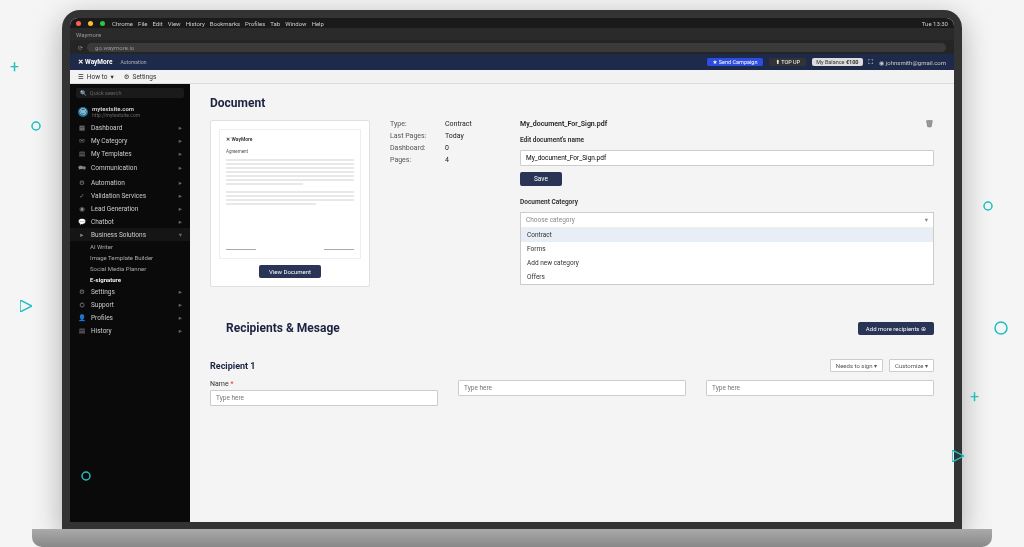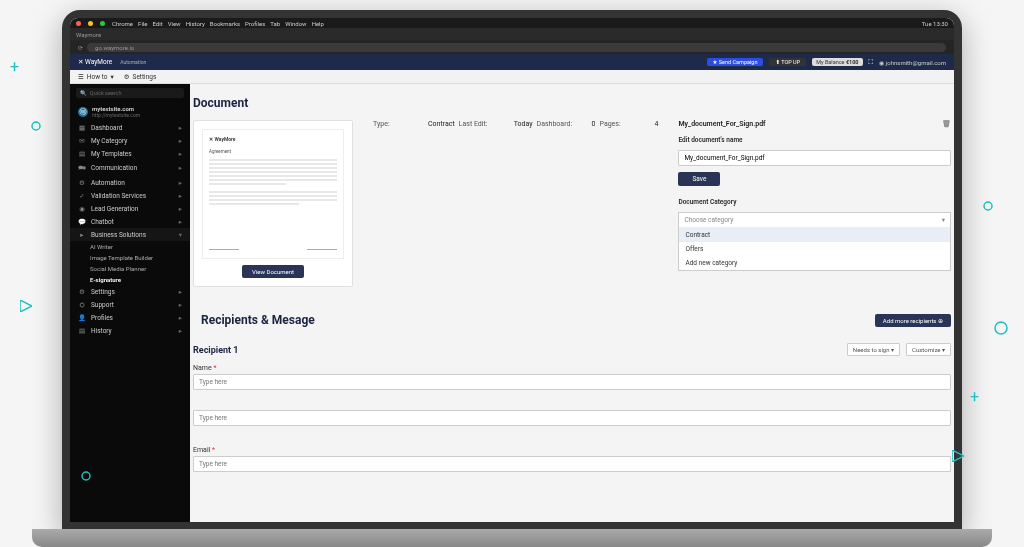--- a/index.html
+++ b/index.html
@@ -8,21 +8,21 @@
 .laptop-base{position:absolute;bottom:0;left:50%;transform:translateX(-50%);width:960px;height:18px;background:linear-gradient(#aaa,#888);border-radius:0 0 10px 10px}
 .screen{width:100%;height:100%;background:#fff;border-radius:8px 8px 0 0;overflow:hidden;display:flex;flex-direction:column;font-size:7px}
 .menubar{background:#1a1a1a;color:#ccc;display:flex;align-items:center;padding:0 6px;height:10px;gap:5px;font-size:6px}
 .menubar .dot{width:5px;height:5px;border-radius:50%;display:inline-block;margin-right:2px}
 .d-r{background:#ff5f56}.d-y{background:#ffbd2e}.d-g{background:#27c93f}
 .browser-bar{background:#2a2a2a;height:12px;display:flex;align-items:center;padding:0 6px;color:#999;font-size:6px;gap:6px}
 .addr-bar{background:#252525;height:14px;display:flex;align-items:center;padding:0 8px;color:#999;font-size:6px}
 .addr-bar .url{background:#3a3a3a;border-radius:8px;padding:1px 8px;flex:1;margin-left:4px}
 .platform-bar{background:#1e2a4a;height:16px;display:flex;align-items:center;padding:0 8px;color:#fff;font-size:6.5px;justify-content:space-between}
 .pb-left{display:flex;align-items:center;gap:8px}
-.pb-left .logo{font-weight:normal}
+.pb-left .logo{font-weight:bold}
 .pb-right{display:flex;align-items:center;gap:6px}
 .pb-btn{background:#2d4de0;border-radius:2px;padding:1px 6px;font-size:5.5px;color:#fff}
 .pb-btn.dark{background:#333}
 .pb-balance{background:#ddd;color:#333;border-radius:2px;padding:1px 4px;font-size:5.5px}
 .pb-user{color:#ccc;font-size:6px}
 .subheader{background:#f2f2f2;border-bottom:1px solid #ddd;height:14px;display:flex;align-items:center;padding:0 8px;gap:10px;font-size:6.5px;color:#333}
 .sh-item{display:flex;align-items:center;gap:3px}
 .breadcrumb{background:#0f1420;height:14px;display:flex;align-items:center;padding:0 8px;font-size:6.5px;color:#fff}
 .bc-tag{background:#2d4de0;padding:1px 8px;border-radius:2px}
 .main{flex:1;display:flex;overflow:hidden}
@@ -30,52 +30,52 @@
 .sb-search{background:#1a1a1a;margin:0 6px 4px;padding:2px 4px;border-radius:2px;color:#666;font-size:5.5px;display:flex;align-items:center;gap:3px}
 .sb-site{padding:3px 8px;display:flex;align-items:center;gap:4px;font-size:6px}
 .sb-site .wp{width:10px;height:10px;background:#21759b;border-radius:50%;display:flex;align-items:center;justify-content:center;color:#fff;font-size:7px}
 .sb-site .meta{display:flex;flex-direction:column}
 .sb-site .sub{color:#666;font-size:5px}
 .sb-item{padding:2.5px 8px;display:flex;align-items:center;gap:5px;cursor:pointer}
 .sb-item .ico{width:8px;text-align:center;color:#888}
 .sb-item.expanded{background:#151515}
 .sb-sub{padding:2px 8px 2px 20px;font-size:6px;color:#aaa}
 .sb-sub.active{color:#fff;font-weight:600}
-.content{flex:1;background:#f4f4f4;padding:12px 3px;overflow-y:auto;color:#222}
+.content{flex:1;background:#f4f4f4;padding:12px 20px;overflow-y:auto;color:#222}
 .section-title{font-size:12px;font-weight:700;color:#1a2340;margin-bottom:10px}
 .doc-row{display:flex;gap:20px;align-items:flex-start}
 .doc-preview{width:160px;background:#fff;border:1px solid #e0e0e0;padding:8px;border-radius:2px}
 .doc-page{width:100%;height:130px;background:#fff;border:1px solid #eee;padding:6px;font-size:4px;color:#999;line-height:1.4;position:relative}
 .doc-page .ph-logo{font-size:5px;color:#333;font-weight:600;margin-bottom:6px}
 .doc-page .ph-line{height:2px;background:#e8e8e8;margin-bottom:2px}
 .doc-page .sig{position:absolute;bottom:8px;left:6px;right:6px;display:flex;justify-content:space-between}
 .doc-page .sig span{width:30px;height:1px;border-bottom:1px solid #aaa}
 .view-btn{background:#2a3456;color:#fff;border:none;padding:3px 10px;font-size:6px;border-radius:2px;margin-top:6px;display:block;margin-left:auto;margin-right:auto}
-.meta-col{display:flex;flex-direction:row;gap:4px;font-size:7px;min-width:110px}
+.meta-col{display:flex;flex-direction:column;gap:4px;font-size:7px;min-width:110px}
 .meta-col .row{display:flex}
 .meta-col .lbl{color:#555;width:55px}
 .meta-col .val{color:#222}
 .right-col{flex:1;display:flex;flex-direction:column;gap:6px;font-size:7px}
 .fn-row{display:flex;justify-content:space-between;align-items:center;font-weight:600}
 .trash{color:#888;cursor:pointer}
 .field-label{font-weight:600;font-size:6.5px;color:#2a2a2a;margin-top:2px}
 .text-input{border:1px solid #ccc;background:#fff;padding:3px 5px;font-size:6.5px;width:100%;border-radius:1px}
 .save-btn{background:#2a3456;color:#fff;border:none;padding:3px 14px;font-size:6.5px;border-radius:2px;width:fit-content}
 .dropdown{border:1px solid #ccc;background:#fff;font-size:6.5px;position:relative}
 .dd-sel{padding:3px 5px;color:#888;display:flex;justify-content:space-between;align-items:center}
 .dd-list{border-top:1px solid #eee}
 .dd-opt{padding:3px 6px;color:#333}
 .dd-opt.hl{background:#e8eef5}
 .recip-header{display:flex;justify-content:space-between;align-items:center;margin-top:18px}
 .add-recip-btn{background:#2a3456;color:#fff;border:none;padding:3px 8px;font-size:6px;border-radius:2px}
 .recip-sub{display:flex;justify-content:space-between;align-items:center;margin-top:8px}
 .recip-sub h3{font-size:9px;color:#1a2340;font-weight:700}
 .recip-controls{display:flex;gap:6px}
 .mini-select{border:1px solid #ccc;background:#fff;padding:2px 5px;font-size:6px;color:#555;border-radius:1px}
-.form-grid{display:grid;grid-template-columns:1fr;gap:20px 20px;margin-top:8px}
+.form-grid{display:grid;grid-template-columns:1fr 1fr 1fr;gap:20px 20px;margin-top:8px}
 .ffield{display:flex;flex-direction:column;gap:2px}
 .ffield label{font-size:7px;color:#333}
 .req{color:#d33}
 .phone-row{display:flex;gap:3px}
 .phone-code{border:1px solid #ccc;background:#fff;padding:3px 4px;font-size:6px;width:38px;display:flex;align-items:center;gap:2px}
 .flag{width:8px;height:5px;background:linear-gradient(#0d5eaf 33%,#fff 33% 66%,#0d5eaf 66%);display:inline-block}
 .decor{position:absolute;pointer-events:none}
 </style>
 </head>
 <body>
@@ -232,21 +232,21 @@
             </div>
             <button class="view-btn">View Document</button>
           </div>
 
           <div class="meta-col">
             <div class="row">
                 <span class="lbl">Type:</span>
                 <span class="val">Contract</span>
               </div>
             <div class="row">
-                <span class="lbl">Last Edit:</span>
+                <span class="lbl">Last Pages:</span>
                 <span class="val">Today</span>
               </div>
             <div class="row">
                 <span class="lbl">Dashboard:</span>
                 <span class="val">0</span>
               </div>
             <div class="row">
                 <span class="lbl">Pages:</span>
                 <span class="val">4</span>
               </div>
@@ -262,49 +262,49 @@
             <button class="save-btn">Save</button>
 
             <div class="field-label" style="margin-top:6px">Document Category</div>
             <div class="dropdown">
               <div class="dd-sel">
                   <span>Choose category</span>
                   <span>▾</span>
                 </div>
               <div class="dd-list">
                 <div class="dd-opt hl">Contract</div>
+                <div class="dd-opt">Forms</div>
+                <div class="dd-opt">Add new category</div>
                 <div class="dd-opt">Offers</div>
-                <div class="dd-opt">Add new category</div>
               </div>
             </div>
           </div>
         </div>
 
         <div class="recip-header">
-          <div class="section-title" style="margin:8px">Recipients &amp; Mesage</div>
+          <div class="section-title" style="margin:16px">Recipients &amp; Mesage</div>
           <button class="add-recip-btn"><span>Add more recipients</span> ⊕</button>
         </div>
         <div class="recip-sub">
           <h3>Recipient 1</h3>
           <div class="recip-controls">
             <div class="mini-select"><span>Needs to sign</span> ▾</div>
             <div class="mini-select"><span>Customize</span> ▾</div>
           </div>
         </div>
 
         <div class="form-grid">
           <div class="ffield">
             <label><span>Name</span> <span class="req">*</span></label>
             <input class="text-input" placeholder="Type here" style="">
           </div>
           <div class="ffield">
             <input class="text-input" placeholder="Type here" style="">
           </div>
           <div class="ffield">
-            <label><span>Email</span> <span class="req">*</span></label>
             <input class="text-input" placeholder="Type here" style="">
           </div>
         </div>
 
       </div>
     </div>
   </div>
 </div>
 <div class="laptop-base"></div>
 

